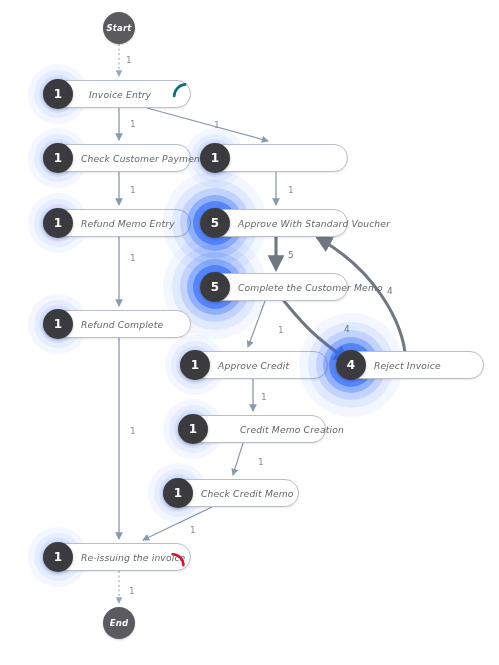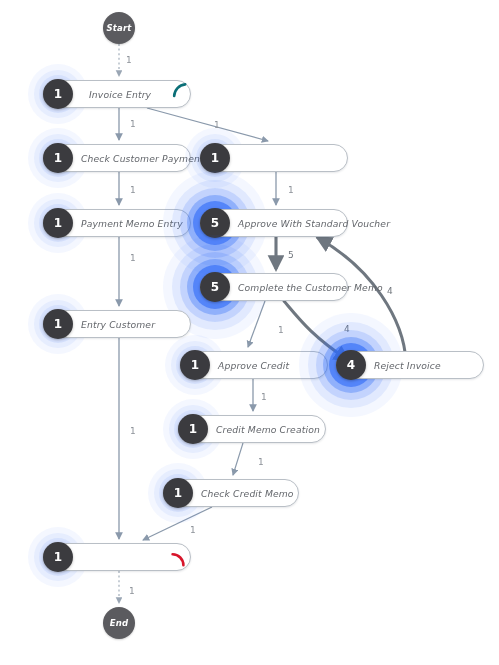--- a/index.html
+++ b/index.html
@@ -218,21 +218,21 @@
         <div class="pill" style="width: 148px; border-color: rgb(185, 191, 198);"></div>
         <div class="badge" style="background: rgb(59, 59, 63);">1</div>
       </div>
       <div class="node" style="left: 43px; top: 209px; width: 148px;">
         <div class="halo" style="left: 15px;">
           <i style="width: 60px; height: 60px; background: rgb(47, 107, 247); opacity: 0.05;"></i>
           <i style="width: 48px; height: 48px; background: rgb(47, 107, 247); opacity: 0.065;"></i>
           <i style="width: 38px; height: 38px; background: rgb(47, 107, 247); opacity: 0.085;"></i>
         </div>
         <div class="pill" style="width: 148px; border-color: rgb(185, 191, 198);"></div>
-        <div class="label" style="color: rgb(99, 102, 107);">Payment Memo Entry</div>
+        <div class="label" style="color: rgb(99, 102, 107);">Refund Memo Entry</div>
         <div class="badge" style="background: rgb(59, 59, 63);">1</div>
       </div>
       <div class="node" style="left: 200px; top: 209px; width: 148px;">
         <div class="halo" style="left: 15px;">
           <i style="width: 104px; height: 104px; background: rgb(47, 107, 247); opacity: 0.055;"></i>
           <i style="width: 86px; height: 86px; background: rgb(47, 107, 247); opacity: 0.095;"></i>
           <i style="width: 70px; height: 70px; background: rgb(47, 107, 247); opacity: 0.17;"></i>
           <i style="width: 56px; height: 56px; background: rgb(47, 107, 247); opacity: 0.34;"></i>
           <i style="width: 44px; height: 44px; background: rgb(47, 107, 247); opacity: 0.62;"></i>
         </div>
@@ -252,21 +252,21 @@
         <div class="label" style="color: rgb(99, 102, 107);">Complete the Customer Memo</div>
         <div class="badge" style="background: rgb(59, 59, 63);">5</div>
       </div>
       <div class="node" style="left: 43px; top: 310px; width: 148px;">
         <div class="halo" style="left: 15px;">
           <i style="width: 60px; height: 60px; background: rgb(47, 107, 247); opacity: 0.05;"></i>
           <i style="width: 48px; height: 48px; background: rgb(47, 107, 247); opacity: 0.065;"></i>
           <i style="width: 38px; height: 38px; background: rgb(47, 107, 247); opacity: 0.085;"></i>
         </div>
         <div class="pill" style="width: 148px; border-color: rgb(185, 191, 198);"></div>
-        <div class="label" style="color: rgb(99, 102, 107);">Entry Customer</div>
+        <div class="label" style="color: rgb(99, 102, 107);">Refund Complete</div>
         <div class="badge" style="background: rgb(59, 59, 63);">1</div>
       </div>
       <div class="node" style="left: 180px; top: 351px; width: 148px;">
         <div class="halo" style="left: 15px;">
           <i style="width: 60px; height: 60px; background: rgb(47, 107, 247); opacity: 0.05;"></i>
           <i style="width: 48px; height: 48px; background: rgb(47, 107, 247); opacity: 0.065;"></i>
           <i style="width: 38px; height: 38px; background: rgb(47, 107, 247); opacity: 0.085;"></i>
         </div>
         <div class="pill" style="width: 148px; border-color: rgb(185, 191, 198);"></div>
         <div class="label" style="color: rgb(99, 102, 107);">Approve Credit</div>
@@ -284,21 +284,21 @@
         <div class="label" style="color: rgb(99, 102, 107); text-align: center;">Reject Invoice</div>
         <div class="badge" style="background: rgb(59, 59, 63);">4</div>
       </div>
       <div class="node" style="left: 178px; top: 415px; width: 148px;">
         <div class="halo" style="left: 15px;">
           <i style="width: 60px; height: 60px; background: rgb(47, 107, 247); opacity: 0.05;"></i>
           <i style="width: 48px; height: 48px; background: rgb(47, 107, 247); opacity: 0.065;"></i>
           <i style="width: 38px; height: 38px; background: rgb(47, 107, 247); opacity: 0.085;"></i>
         </div>
         <div class="pill" style="width: 148px; border-color: rgb(185, 191, 198);"></div>
-        <div class="label" style="color: rgb(99, 102, 107);">Credit Memo Creation</div>
+        <div class="label" style="color: rgb(99, 102, 107); margin-left: 24px;">Credit Memo Creation</div>
         <div class="badge" style="background: rgb(59, 59, 63);">1</div>
       </div>
       <div class="node" style="left: 163px; top: 479px; width: 136px;">
         <div class="halo" style="left: 15px;">
           <i style="width: 60px; height: 60px; background: rgb(47, 107, 247); opacity: 0.05;"></i>
           <i style="width: 48px; height: 48px; background: rgb(47, 107, 247); opacity: 0.065;"></i>
           <i style="width: 38px; height: 38px; background: rgb(47, 107, 247); opacity: 0.085;"></i>
         </div>
         <div class="pill" style="width: 136px; border-color: rgb(185, 191, 198);"></div>
         <div class="label" style="color: rgb(99, 102, 107);">Check Credit Memo</div>
@@ -307,17 +307,18 @@
       <div class="node" style="left: 43px; top: 543px; width: 148px;">
         <div class="halo" style="left: 15px;">
           <i style="width: 60px; height: 60px; background: rgb(47, 107, 247); opacity: 0.05;"></i>
           <i style="width: 48px; height: 48px; background: rgb(47, 107, 247); opacity: 0.065;"></i>
           <i style="width: 38px; height: 38px; background: rgb(47, 107, 247); opacity: 0.085;"></i>
         </div>
         <div class="pill" style="width: 148px; border-color: rgb(185, 191, 198);"></div>
         <svg class="corner-arc" viewBox="0 0 18 18" style="left: 127px; top: 9px;">
           <path d="M2.6,2.2 A11,11 0 0 1 13.4,13.2" stroke="#d7152b" fill="none" stroke-width="2.6" stroke-linecap="round"></path>
         </svg>
+        <div class="label" style="color: rgb(99, 102, 107);">Re-issuing the invoice</div>
         <div class="badge" style="background: rgb(59, 59, 63);">1</div>
       </div>
     </div>
 
 </div>
 
 </body></html>

